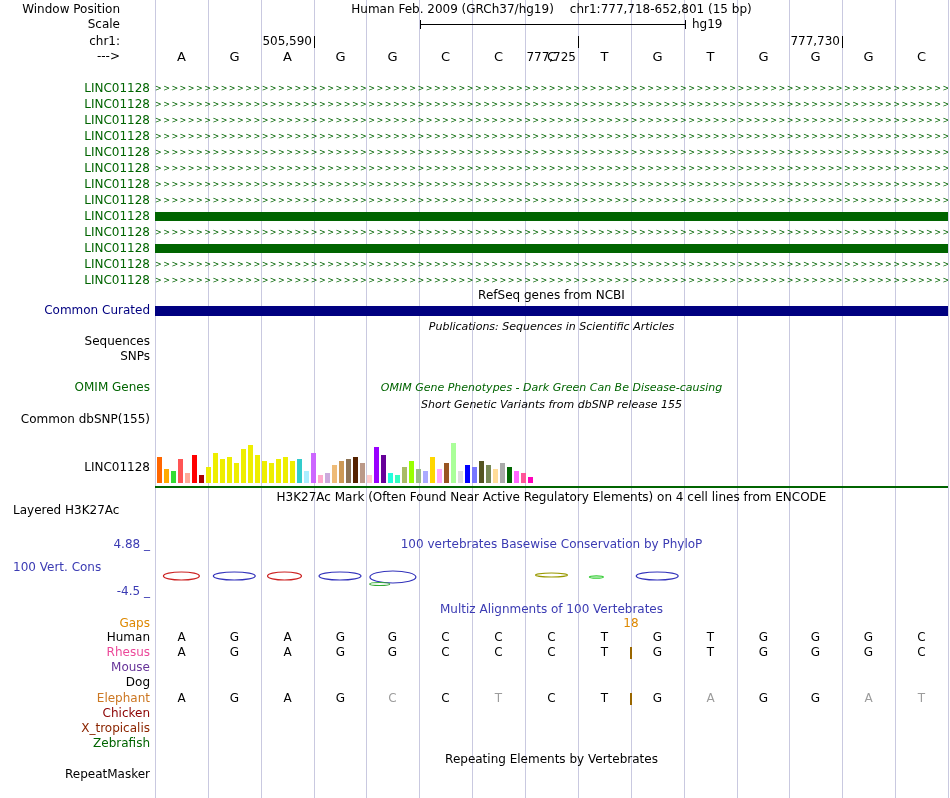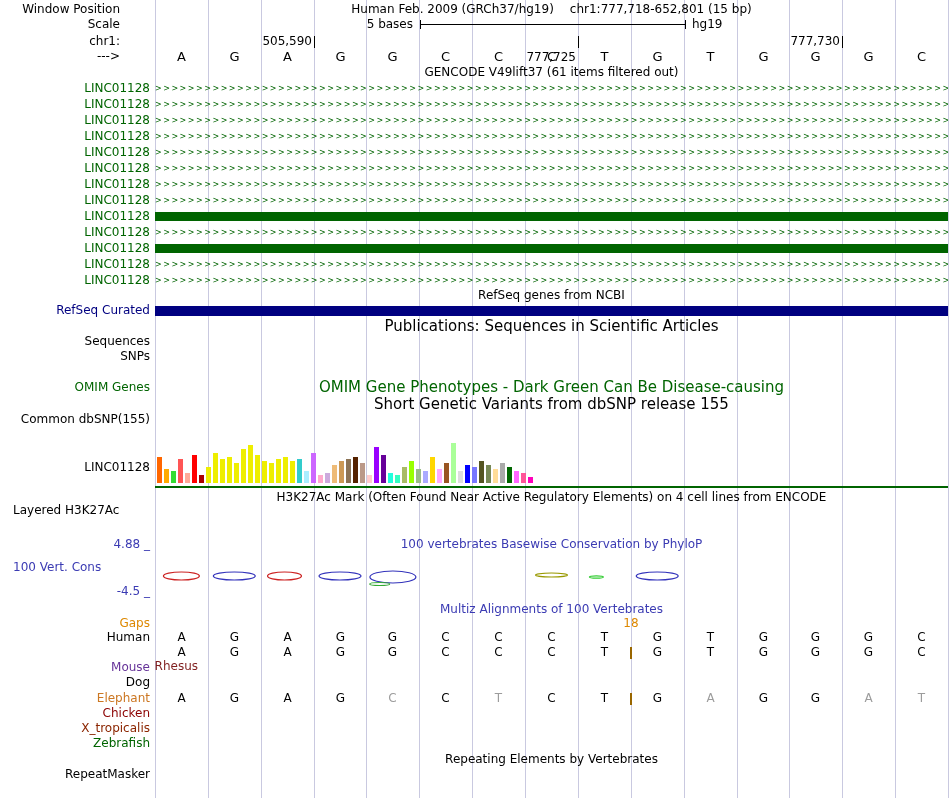--- a/index.html
+++ b/index.html
@@ -2,21 +2,21 @@
 <html style="--green: #006400; --navy: #000080; --title-blue: #3b3bb3; --orange: #dd8800; --insert: #996600; --grid: #c9c9e0;"><head>
 <meta charset="utf-8">
 <style>
   html,body{margin:0;padding:0;background:#fff;}
   #app{position:relative;width:950px;height:798px;background:#fff;overflow:hidden;
        font-family:"DejaVu Sans","Liberation Sans",sans-serif;font-size:12px;color:#000;}
   .lbl{position:absolute;left:0;width:150px;text-align:right;height:13px;line-height:13px;white-space:nowrap;}
   .w120{width:120px;}
   .lbl-left{position:absolute;left:13px;height:13px;line-height:13px;white-space:nowrap;}
   .ctitle{position:absolute;left:155px;width:793px;text-align:center;height:13px;line-height:13px;white-space:nowrap;}
-  .f11{font-size:15px;}
+  .f11{font-size:11px;font-style:italic;}
   .green{color:var(--green);}
   .navy{color:var(--navy);}
   .blue{color:var(--title-blue);}
   .orange{color:var(--orange);}
   .gridline{position:absolute;top:0;width:1px;height:798px;background:var(--grid);}
   .base-letter{position:absolute;width:53px;text-align:center;height:14px;line-height:14px;font-size:13px;}
   .tick{position:absolute;width:1px;height:12px;background:#000;}
   .tick-label{position:absolute;height:13px;line-height:13px;text-align:right;white-space:nowrap;}
   #scale-line{position:absolute;left:420px;top:20px;width:264px;height:9px;
       border-left:1px solid #000;border-right:1px solid #000;
@@ -55,21 +55,20 @@
       <div class="gridline" style="left: 789px;"></div>
       <div class="gridline" style="left: 842px;"></div>
       <div class="gridline" style="left: 895px;"></div>
       <div class="gridline" style="left: 948px;"></div>
     </div>
 
   <div class="lbl w120" style="top:3px">Window Position</div>
   <div class="ctitle" style="top:3px"><span>Human Feb. 2009 (GRCh37/hg19)</span><span style="display:inline-block;width:16px"></span><span>chr1:777,718-652,801 (15 bp)</span></div>
 
   <div class="lbl w120" style="top:18px">Scale</div>
-  <div style="position:absolute;left:155px;top:18px;width:258px;text-align:right;height:13px;line-height:13px">5 bases</div>
   <div id="scale-line"></div>
   <div id="genome-version">hg19</div>
 
   <div class="lbl w120" style="top:35px">chr1:</div>
   <div id="chrom-ticks">
       <div class="tick-label" style="left: 242px; width: 70px; top: 35px;">505,590</div>
       <div class="tick" style="left: 314px; top: 36px;"></div>
       <div class="tick-label" style="left: 506px; width: 70px; top: 35px; margin-top: 16px;">777,725</div>
       <div class="tick" style="left: 578px; top: 36px;"></div>
       <div class="tick-label" style="left: 770px; width: 70px; top: 35px;">777,730</div>
@@ -88,21 +87,20 @@
       <div class="base-letter" style="left: 525px; top: 50px;">C</div>
       <div class="base-letter" style="left: 578px; top: 50px;">T</div>
       <div class="base-letter" style="left: 631px; top: 50px;">G</div>
       <div class="base-letter" style="left: 684px; top: 50px;">T</div>
       <div class="base-letter" style="left: 737px; top: 50px;">G</div>
       <div class="base-letter" style="left: 789px; top: 50px;">G</div>
       <div class="base-letter" style="left: 842px; top: 50px;">G</div>
       <div class="base-letter" style="left: 895px; top: 50px;">C</div>
     </div>
 
-  <div class="ctitle" style="top:66px">GENCODE V49lift37 (61 items filtered out)</div>
   <div id="gencode-labels">
       <div class="lbl green" style="top: 82px;">LINC01128</div>
       <div class="lbl green" style="top: 98px;">LINC01128</div>
       <div class="lbl green" style="top: 114px;">LINC01128</div>
       <div class="lbl green" style="top: 130px;">LINC01128</div>
       <div class="lbl green" style="top: 146px;">LINC01128</div>
       <div class="lbl green" style="top: 162px;">LINC01128</div>
       <div class="lbl green" style="top: 178px;">LINC01128</div>
       <div class="lbl green" style="top: 194px;">LINC01128</div>
       <div class="lbl green" style="top: 210px;">LINC01128</div>
@@ -121,21 +119,21 @@
       <div class="gencode-row" style="top: 178px;">&gt;&gt;&gt;&gt;&gt;&gt;&gt;&gt;&gt;&gt;&gt;&gt;&gt;&gt;&gt;&gt;&gt;&gt;&gt;&gt;&gt;&gt;&gt;&gt;&gt;&gt;&gt;&gt;&gt;&gt;&gt;&gt;&gt;&gt;&gt;&gt;&gt;&gt;&gt;&gt;&gt;&gt;&gt;&gt;&gt;&gt;&gt;&gt;&gt;&gt;&gt;&gt;&gt;&gt;&gt;&gt;&gt;&gt;&gt;&gt;&gt;&gt;&gt;&gt;&gt;&gt;&gt;&gt;&gt;&gt;&gt;&gt;&gt;&gt;&gt;&gt;&gt;&gt;&gt;&gt;&gt;&gt;&gt;&gt;&gt;&gt;&gt;&gt;&gt;&gt;&gt;&gt;&gt;&gt;&gt;&gt;&gt;&gt;&gt;&gt;&gt;&gt;&gt;&gt;&gt;&gt;&gt;&gt;&gt;&gt;&gt;&gt;&gt;&gt;&gt;&gt;&gt;&gt;&gt;&gt;&gt;&gt;&gt;&gt;&gt;&gt;&gt;&gt;&gt;&gt;&gt;&gt;&gt;&gt;&gt;&gt;&gt;&gt;&gt;&gt;&gt;&gt;&gt;&gt;&gt;&gt;&gt;&gt;&gt;&gt;</div>
       <div class="gencode-row" style="top: 194px;">&gt;&gt;&gt;&gt;&gt;&gt;&gt;&gt;&gt;&gt;&gt;&gt;&gt;&gt;&gt;&gt;&gt;&gt;&gt;&gt;&gt;&gt;&gt;&gt;&gt;&gt;&gt;&gt;&gt;&gt;&gt;&gt;&gt;&gt;&gt;&gt;&gt;&gt;&gt;&gt;&gt;&gt;&gt;&gt;&gt;&gt;&gt;&gt;&gt;&gt;&gt;&gt;&gt;&gt;&gt;&gt;&gt;&gt;&gt;&gt;&gt;&gt;&gt;&gt;&gt;&gt;&gt;&gt;&gt;&gt;&gt;&gt;&gt;&gt;&gt;&gt;&gt;&gt;&gt;&gt;&gt;&gt;&gt;&gt;&gt;&gt;&gt;&gt;&gt;&gt;&gt;&gt;&gt;&gt;&gt;&gt;&gt;&gt;&gt;&gt;&gt;&gt;&gt;&gt;&gt;&gt;&gt;&gt;&gt;&gt;&gt;&gt;&gt;&gt;&gt;&gt;&gt;&gt;&gt;&gt;&gt;&gt;&gt;&gt;&gt;&gt;&gt;&gt;&gt;&gt;&gt;&gt;&gt;&gt;&gt;&gt;&gt;&gt;&gt;&gt;&gt;&gt;&gt;&gt;&gt;&gt;&gt;&gt;&gt;&gt;</div>
       <div class="solid-bar" style="top: 212px;"></div>
       <div class="gencode-row" style="top: 226px;">&gt;&gt;&gt;&gt;&gt;&gt;&gt;&gt;&gt;&gt;&gt;&gt;&gt;&gt;&gt;&gt;&gt;&gt;&gt;&gt;&gt;&gt;&gt;&gt;&gt;&gt;&gt;&gt;&gt;&gt;&gt;&gt;&gt;&gt;&gt;&gt;&gt;&gt;&gt;&gt;&gt;&gt;&gt;&gt;&gt;&gt;&gt;&gt;&gt;&gt;&gt;&gt;&gt;&gt;&gt;&gt;&gt;&gt;&gt;&gt;&gt;&gt;&gt;&gt;&gt;&gt;&gt;&gt;&gt;&gt;&gt;&gt;&gt;&gt;&gt;&gt;&gt;&gt;&gt;&gt;&gt;&gt;&gt;&gt;&gt;&gt;&gt;&gt;&gt;&gt;&gt;&gt;&gt;&gt;&gt;&gt;&gt;&gt;&gt;&gt;&gt;&gt;&gt;&gt;&gt;&gt;&gt;&gt;&gt;&gt;&gt;&gt;&gt;&gt;&gt;&gt;&gt;&gt;&gt;&gt;&gt;&gt;&gt;&gt;&gt;&gt;&gt;&gt;&gt;&gt;&gt;&gt;&gt;&gt;&gt;&gt;&gt;&gt;&gt;&gt;&gt;&gt;&gt;&gt;&gt;&gt;&gt;&gt;&gt;&gt;</div>
       <div class="solid-bar" style="top: 244px;"></div>
       <div class="gencode-row" style="top: 258px;">&gt;&gt;&gt;&gt;&gt;&gt;&gt;&gt;&gt;&gt;&gt;&gt;&gt;&gt;&gt;&gt;&gt;&gt;&gt;&gt;&gt;&gt;&gt;&gt;&gt;&gt;&gt;&gt;&gt;&gt;&gt;&gt;&gt;&gt;&gt;&gt;&gt;&gt;&gt;&gt;&gt;&gt;&gt;&gt;&gt;&gt;&gt;&gt;&gt;&gt;&gt;&gt;&gt;&gt;&gt;&gt;&gt;&gt;&gt;&gt;&gt;&gt;&gt;&gt;&gt;&gt;&gt;&gt;&gt;&gt;&gt;&gt;&gt;&gt;&gt;&gt;&gt;&gt;&gt;&gt;&gt;&gt;&gt;&gt;&gt;&gt;&gt;&gt;&gt;&gt;&gt;&gt;&gt;&gt;&gt;&gt;&gt;&gt;&gt;&gt;&gt;&gt;&gt;&gt;&gt;&gt;&gt;&gt;&gt;&gt;&gt;&gt;&gt;&gt;&gt;&gt;&gt;&gt;&gt;&gt;&gt;&gt;&gt;&gt;&gt;&gt;&gt;&gt;&gt;&gt;&gt;&gt;&gt;&gt;&gt;&gt;&gt;&gt;&gt;&gt;&gt;&gt;&gt;&gt;&gt;&gt;&gt;&gt;&gt;&gt;</div>
       <div class="gencode-row" style="top: 274px;">&gt;&gt;&gt;&gt;&gt;&gt;&gt;&gt;&gt;&gt;&gt;&gt;&gt;&gt;&gt;&gt;&gt;&gt;&gt;&gt;&gt;&gt;&gt;&gt;&gt;&gt;&gt;&gt;&gt;&gt;&gt;&gt;&gt;&gt;&gt;&gt;&gt;&gt;&gt;&gt;&gt;&gt;&gt;&gt;&gt;&gt;&gt;&gt;&gt;&gt;&gt;&gt;&gt;&gt;&gt;&gt;&gt;&gt;&gt;&gt;&gt;&gt;&gt;&gt;&gt;&gt;&gt;&gt;&gt;&gt;&gt;&gt;&gt;&gt;&gt;&gt;&gt;&gt;&gt;&gt;&gt;&gt;&gt;&gt;&gt;&gt;&gt;&gt;&gt;&gt;&gt;&gt;&gt;&gt;&gt;&gt;&gt;&gt;&gt;&gt;&gt;&gt;&gt;&gt;&gt;&gt;&gt;&gt;&gt;&gt;&gt;&gt;&gt;&gt;&gt;&gt;&gt;&gt;&gt;&gt;&gt;&gt;&gt;&gt;&gt;&gt;&gt;&gt;&gt;&gt;&gt;&gt;&gt;&gt;&gt;&gt;&gt;&gt;&gt;&gt;&gt;&gt;&gt;&gt;&gt;&gt;&gt;&gt;&gt;&gt;</div>
     </div>
 
   <div class="ctitle" style="top:289px">RefSeq genes from NCBI</div>
-  <div class="lbl navy" style="top:304px">RefSeq Curated</div>
+  <div class="lbl navy" style="top:304px">Common Curated</div>
   <div class="full-bar-navy" style="top:306px"></div>
 
   <div class="ctitle f11" style="top:320px">Publications: Sequences in Scientific Articles</div>
   <div class="lbl" style="top:335px">Sequences</div>
   <div class="lbl" style="top:350px">SNPs</div>
 
   <div class="lbl green" style="top:381px">OMIM Genes</div>
   <div class="ctitle f11 green" style="top:381px">OMIM Gene Phenotypes - Dark Green Can Be Disease-causing</div>
 
   <div class="ctitle f11" style="top:398px">Short Genetic Variants from dbSNP release 155</div>
@@ -232,21 +230,21 @@
       <div class="aln-letter" style="left: 419px; top: 631px;">C</div>
       <div class="aln-letter" style="left: 472px; top: 631px;">C</div>
       <div class="aln-letter" style="left: 525px; top: 631px;">C</div>
       <div class="aln-letter" style="left: 578px; top: 631px;">T</div>
       <div class="aln-letter" style="left: 631px; top: 631px;">G</div>
       <div class="aln-letter" style="left: 684px; top: 631px;">T</div>
       <div class="aln-letter" style="left: 737px; top: 631px;">G</div>
       <div class="aln-letter" style="left: 789px; top: 631px;">G</div>
       <div class="aln-letter" style="left: 842px; top: 631px;">G</div>
       <div class="aln-letter" style="left: 895px; top: 631px;">C</div>
-      <div class="lbl" style="top: 660px; color: #7f1d1d; padding-left: 48px;">Rhesus</div>
+      <div class="lbl" style="top: 646px; color: #ec4899;">Rhesus</div>
       <div class="aln-letter" style="left: 155px; top: 646px;">A</div>
       <div class="aln-letter" style="left: 208px; top: 646px;">G</div>
       <div class="aln-letter" style="left: 261px; top: 646px;">A</div>
       <div class="aln-letter" style="left: 314px; top: 646px;">G</div>
       <div class="aln-letter" style="left: 366px; top: 646px;">G</div>
       <div class="aln-letter" style="left: 419px; top: 646px;">C</div>
       <div class="aln-letter" style="left: 472px; top: 646px;">C</div>
       <div class="aln-letter" style="left: 525px; top: 646px;">C</div>
       <div class="aln-letter" style="left: 578px; top: 646px;">T</div>
       <div class="aln-letter" style="left: 631px; top: 646px;">G</div>

